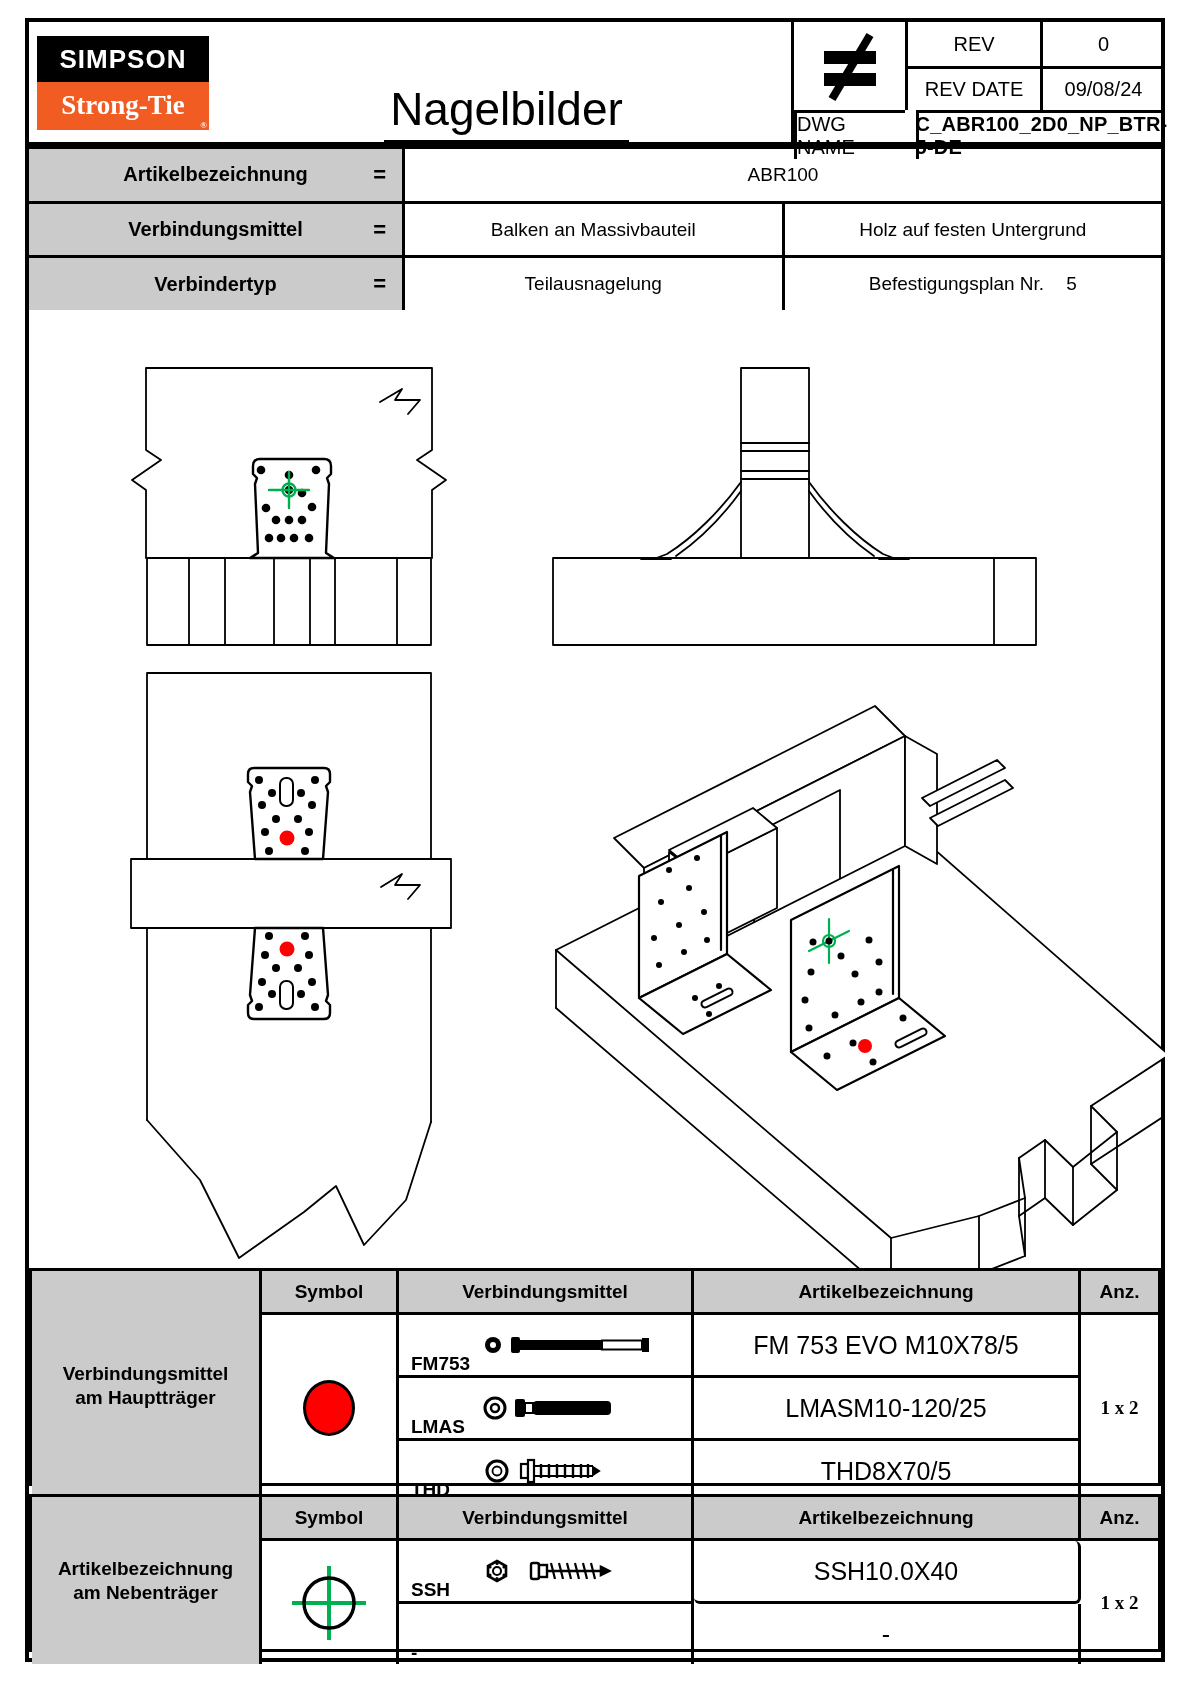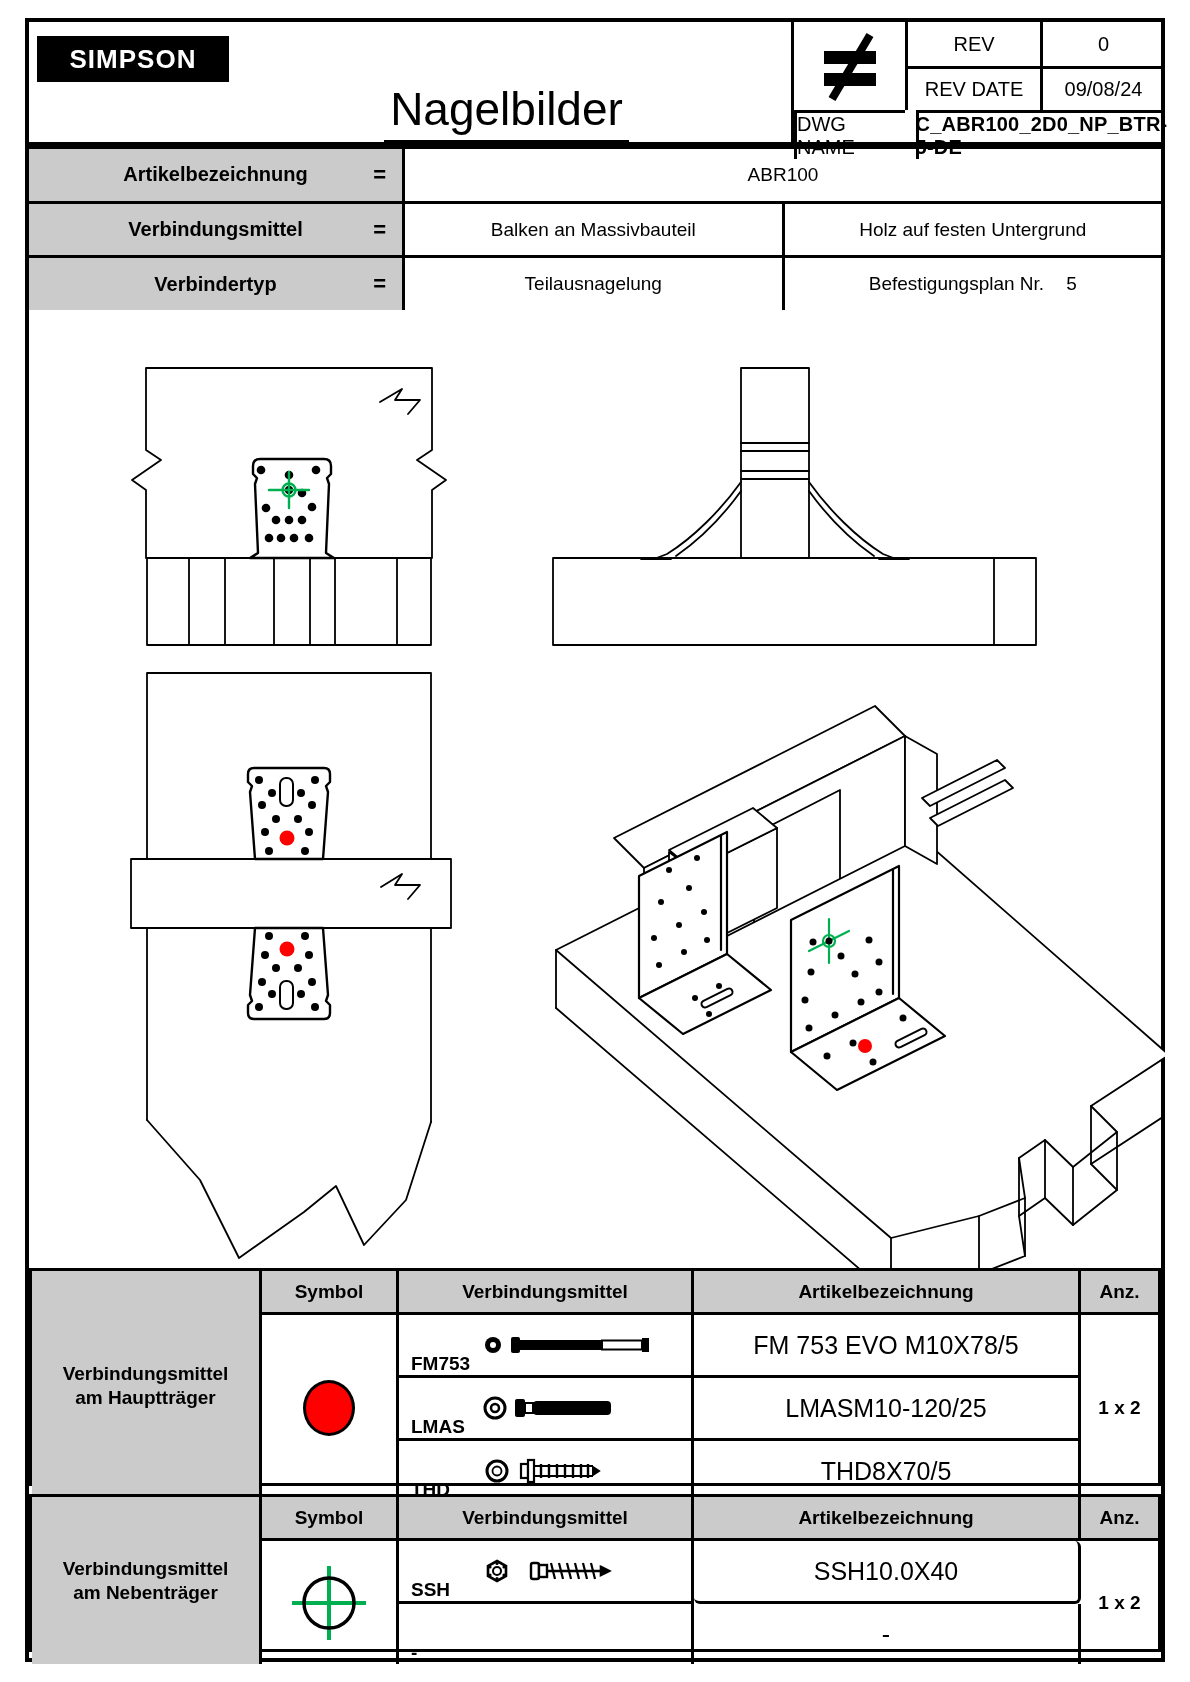--- a/index.html
+++ b/index.html
@@ -4,21 +4,21 @@
 <style>
   html,body{margin:0;padding:0;background:#fff;}
   body{width:1190px;height:1682px;position:relative;overflow:hidden;
        font-family:"Liberation Sans",sans-serif;color:#000;}
   .sheet{position:absolute;left:25px;top:18px;width:1140px;height:1644px;
          border:4px solid #000;background:#fff;box-sizing:border-box;}
   .sheet *{box-sizing:border-box;}
 
   
   .hdr{position:absolute;left:0;top:0;width:100%;height:124px;border-bottom:4px solid #000;}
-  .logo{position:absolute;left:8px;top:14px;width:192px;}
+  .logo{position:absolute;left:8px;top:14px;width:172px;}
   .logo-top{background:#000;color:#fff;font-weight:bold;font-size:26px;letter-spacing:1px;
             text-align:center;padding:8px 4px 7px;}
   .logo-bot{background:#f05c22;color:#fff;font-weight:bold;font-size:27px;text-align:center;
             padding:8px 2px 9px;font-family:"Liberation Serif",serif;position:relative;}
   .logo-reg{position:absolute;right:2px;bottom:0px;font-size:9px;}
   .title-wrap{position:absolute;left:190px;top:0;width:575px;height:100%;
               display:flex;align-items:center;justify-content:center;margin-top:30px;}
   .title{font-size:46px;border-bottom:3px solid #000;padding:0 6px 4px;}
   .revblock{position:absolute;right:0;top:0;width:370px;height:100%;
             display:grid;grid-template-columns:111px 135px 124px;grid-template-rows:44px 44px 1fr;
@@ -49,36 +49,40 @@
           grid-template-columns:230px 137px 295px 387px 1fr;}
   .t1{top:1246px;height:218px;grid-template-rows:44px repeat(3,1fr);}
   .t2{top:1472px;height:158px;grid-template-rows:44px repeat(2,1fr);}
   .ftable>div{border-right:3px solid #000;border-bottom:3px solid #000;
               display:flex;align-items:center;justify-content:center;}
   .fhead{background:#cbcbcb;font-weight:bold;font-size:19px;}
   .rowlabel{grid-column:1;grid-row:1/-1;background:#cbcbcb;font-weight:bold;font-size:19px;
             text-align:center;padding:0 26px;line-height:1.25;border-bottom:none!important;}
   .symcell{grid-column:2;grid-row:2/-1;border-bottom:none!important;}
   .anzcell{grid-column:5;grid-row:2/-1;border-bottom:none!important;border-right:none!important;
-           font-weight:bold;font-size:19px;}
+           font-weight:bold;font-size:19px;font-family:Liberation Serif, serif;}
   .anzhead{border-right:none!important;}
   .lastrow{border-bottom:none!important;}
   .vcell{justify-content:flex-start!important;padding-left:12px;gap:10px;}
   .vcode{font-weight:bold;font-size:19px;min-width:62px;margin-top:38px;}
   .acell{font-weight:normal;font-size:25px;}
   .red-dot{width:52px;height:56px;background:#ff0000;border:3px solid #000;border-radius:50%;}
 </style>
 </head>
 <body>
 
 <div class="sheet">
 
   <div class="hdr">
     <div class="logo">
       <div class="logo-top">SIMPSON</div>
+      <div class="logo-bot">
+        <span>Strong-Tie</span>
+        <span class="logo-reg">®</span>
+      </div>
     </div>
     <div class="title-wrap">
       <div class="title">Nagelbilder</div>
     </div>
     <div class="revblock">
       <div class="neq-cell">
         <svg width="64" height="78" viewBox="0 0 64 78">
           <rect x="6" y="24" width="52" height="13" fill="#000"></rect>
           <rect x="6" y="46" width="52" height="13" fill="#000"></rect>
           <line x1="14" y1="72" x2="52" y2="8" stroke="#000" stroke-width="8"></line>
@@ -319,21 +323,21 @@
         <path d="M51,11 H110 M51,21 H110 M110,12 L116,16 L110,20 Z" stroke="#000" stroke-width="2"></path>
         <path d="M58,9 V23 M66,9 V23 M74,9 V23 M82,9 V23 M90,9 V23 M98,9 V23 M105,9 V23" stroke="#000" stroke-width="2.4"></path>
       </svg>
     </div>
     <div class="acell lastrow" style="grid-column:4;grid-row:4;">THD8X70/5</div>
 
     <div class="anzcell">1 x 2</div>
   </div>
 
   <div class="ftable t2">
-    <div class="rowlabel">Verbindungsmittel am Nebenträger</div>
+    <div class="rowlabel">Artikelbezeichnung am Nebenträger</div>
     <div class="fhead">Symbol</div>
     <div class="fhead">Verbindungsmittel</div>
     <div class="fhead">Artikelbezeichnung</div>
     <div class="fhead anzhead">Anz.</div>
 
     <div class="symcell">
       <svg width="86" height="86" viewBox="0 0 86 86">
         <path d="M43,6 V80 M6,43 H80" stroke="#00b050" stroke-width="4"></path>
         <circle cx="43" cy="43" r="25" fill="none" stroke="#000" stroke-width="3.5"></circle>
       </svg>

